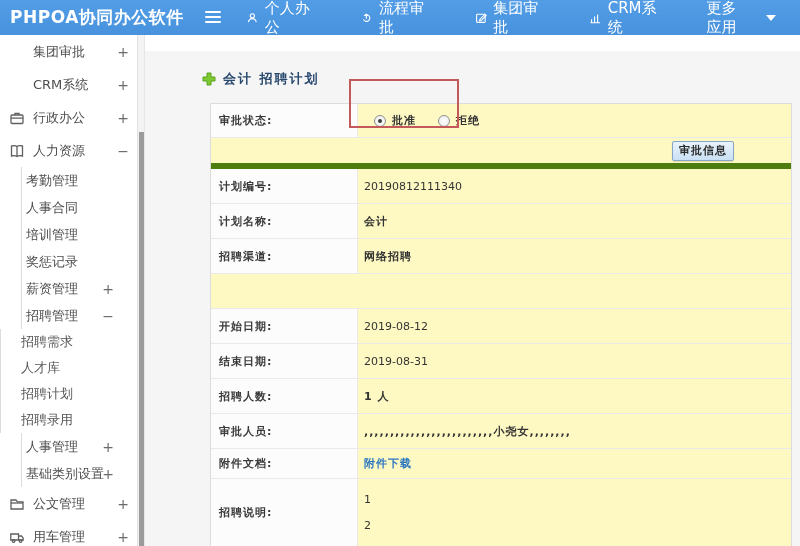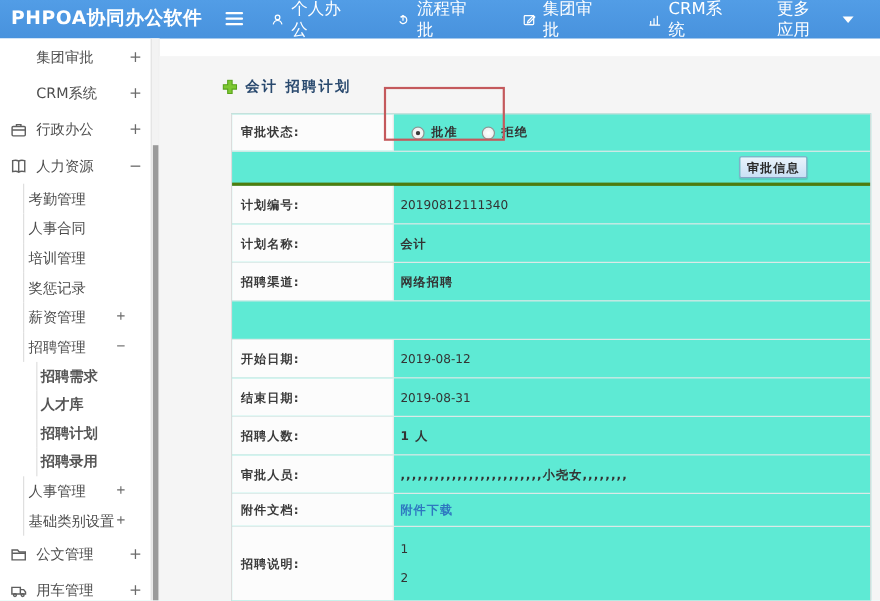--- a/index.html
+++ b/index.html
@@ -22,52 +22,52 @@
   .content { position:absolute; left:145px; top:16px; width:655px; height:511px; background:#f5f5f5; }
 
   
   .menu { padding-top:0; }
   .side-item { position:relative; display:flex; align-items:center; color:#4d4d4d; font-size:13px; cursor:pointer; }
   .side-item .ic { width:16px; height:16px; margin-right:8px; flex:0 0 16px; }
   .side-item .tg { position:absolute; color:#6b6b6b; font-size:14px; }
   .lvl0 { height:33px; padding-left:9px; }
   .lvl0 .tg { right:15px; }
   .lvl1 { height:27px; padding-left:25px; border-left:1px solid #dcdcdc; margin-left:21px; }
-  .lvl1 { padding-left:4px;font-family:Liberation Mono, monospace; }
+  .lvl1 { padding-left:4px; }
   .lvl1 .tg { right:30px; }
-  .lvl2 { height:26px; border-left:1px solid #dcdcdc; margin-left:33px; padding-left:3px; color:#555;font-weight:bold; }
+  .lvl2 { height:26px; border-left:1px solid #dcdcdc; padding-left:20px; color:#555; }
   .sscroll { position:absolute; top:0; right:0; width:7px; height:511px; background:#f3f3f3; border-left:1px solid #e2e2e2; }
   .sthumb { position:absolute; left:1px; top:97px; width:5px; height:414px; background:#9b9b9b; cursor:pointer; }
 
   
   .page-title { position:absolute; left:57px; top:19px; display:flex; align-items:center; }
   .page-title h1 { font-size:13px; color:#29496e; letter-spacing:2px; margin-left:7px; font-weight:bold; }
 
-  .form-table { position:absolute; left:65px; top:52px; width:582px; border:1px solid #dcdcdc; background:#5eead4; }
+  .form-table { position:absolute; left:65px; top:52px; width:582px; border:1px solid #dcdcdc; background:#fef9c3; }
   .frow { display:flex; border-bottom:1px solid #e9e9e9; height:35px; }
   .frow:last-child { border-bottom:none; }
   .fl { width:147px; flex:0 0 147px; border-right:1px solid #e9e9e9; background:#fcfcfc;
         display:flex; align-items:center; padding-left:8px; font-size:11px; font-weight:bold; color:#3a3a3a; letter-spacing:1px; }
   .fv { flex:1; display:flex; align-items:center; padding-left:6px; font-size:11px; color:#333; }
   .fv.b { font-weight:bold; letter-spacing:1px; }
   .frow.link { height:30px; }
   .frow.link .fv { padding-top:0; }
   .flink { color:#2e78c0; font-weight:bold; text-decoration:none; letter-spacing:1px; }
   .frow.multiline { height:67px; }
   .frow.multiline .fv { flex-direction:column; align-items:flex-start; justify-content:center; }
   .frow.multiline .fv div { line-height:26px; }
 
   .approval-row { height:34px; }
   .radio-group { display:flex; align-items:center; margin-left:10px; cursor:pointer; }
   .radio-group + .radio-group { margin-left:22px; }
   .radio { width:12px; height:12px; border-radius:50%; border:1px solid #919191; background:radial-gradient(#fff,#e8e8e8); position:relative; }
   .radio.checked::after { content:""; position:absolute; left:3px; top:3px; width:4px; height:4px; border-radius:50%; background:#3c3c3c; }
   .radio-label { margin-left:6px; font-size:11px; font-weight:bold; color:#333; letter-spacing:1px; }
 
-  .button-row { height:31px; border-bottom:3px solid #4d7c0f; display:flex; align-items:center; }
+  .button-row { height:31px; border-bottom:6px solid #4d7c0f; display:flex; align-items:center; }
   .approve-btn { margin-left:461px; width:62px; height:20px; font-size:11px; font-weight:bold; color:#2b2b2b;
                  background:linear-gradient(#eaf3fb,#c9e0f5); border:1px solid #87a5c6; border-radius:2px;
                  font-family:inherit; letter-spacing:1px; cursor:pointer; box-shadow:0 1px 1px rgba(0,0,0,.12); }
 
   .red-box { position:absolute; left:349px; top:79px; width:110px; height:49px; border:2px solid #c4595c; z-index:5; pointer-events:none; }
 
   svg.ic-g { stroke:#5f5f5f; fill:none; stroke-width:1.3; }
   svg.ic-w { stroke:#fff; fill:none; stroke-width:1.4; }
 </style>
 </head>

